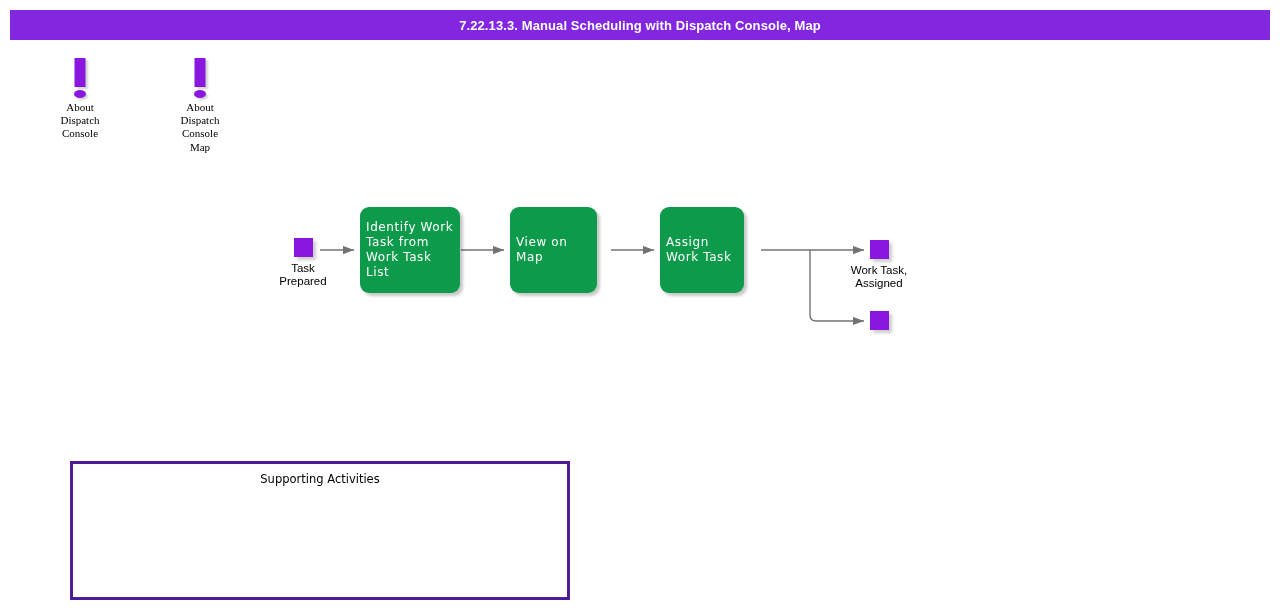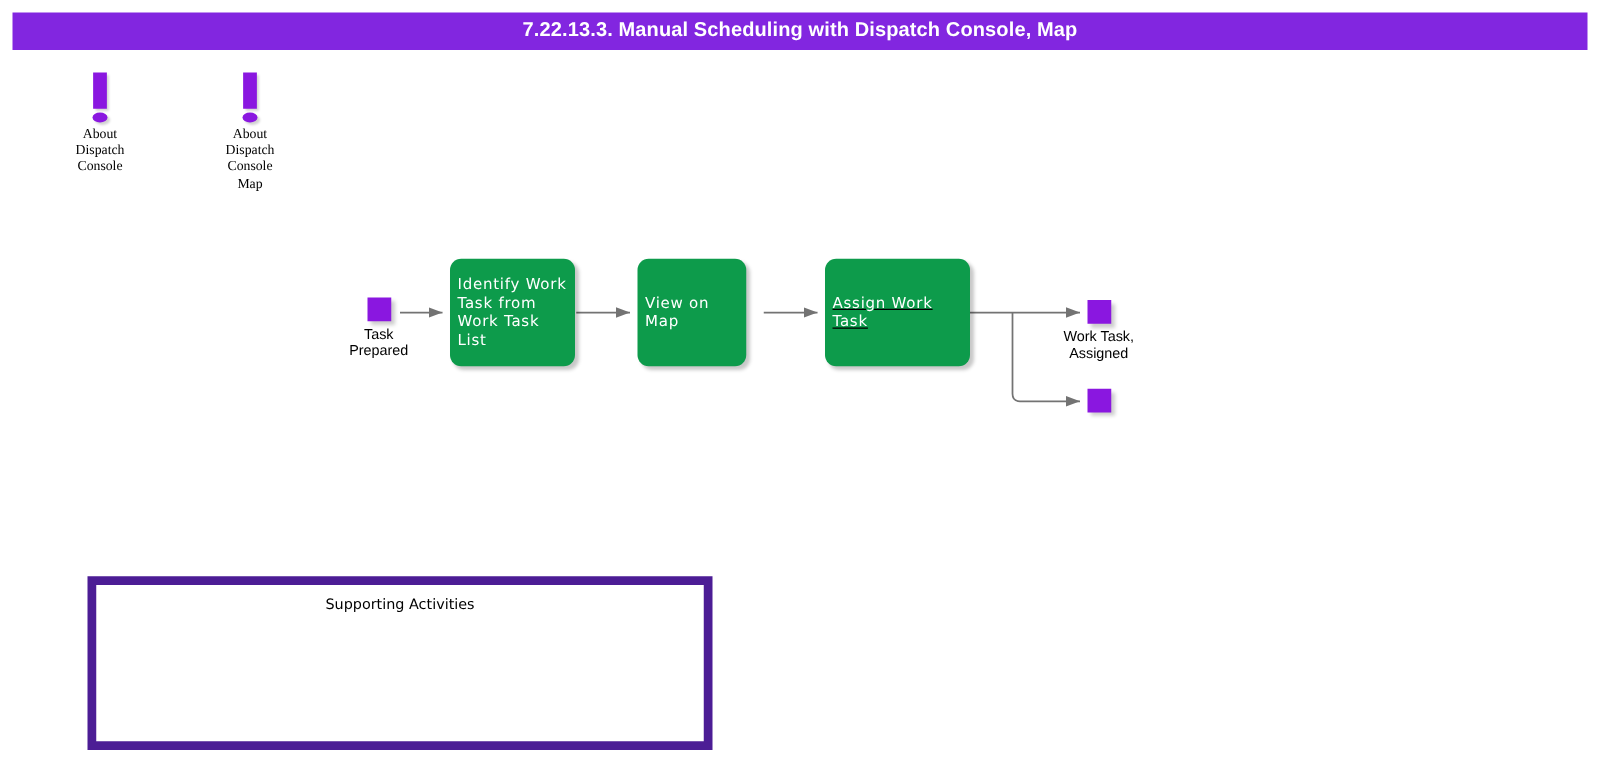--- a/index.html
+++ b/index.html
@@ -23,21 +23,21 @@
     top: 10px;
     width: 1260px;
     height: 30px;
     background: #8226e0;
     display: flex;
     align-items: center;
     justify-content: center;
   }
   .titlebar-text {
     color: #ffffff;
-    font-size: 16px;
+    font-size: 13px;
     font-weight: bold;
     font-family: "Liberation Sans", sans-serif;
     letter-spacing: .1px;
     white-space: nowrap;
   }
 
   
   .note {
     position: absolute;
     width: 120px;
@@ -127,21 +127,21 @@
     pointer-events: none;
   }
 
   
   .support-panel {
     position: absolute;
     left: 70px;
     top: 461px;
     width: 500px;
     height: 139px;
-    border: 7px solid #4c1d95;
+    border: 3px solid #4c1d95;
     background: #ffffff;
     box-sizing: border-box;
   }
   .support-title {
     position: absolute;
     left: 0;
     top: 8px;
     width: 100%;
     text-align: center;
     font-size: 11.5px;
@@ -211,21 +211,21 @@
 </div>
 
 <div class="actbox" style="left:360px; top:207px; width:100px; height:86px;">
   <span>Identify Work Task from Work Task List</span>
 </div>
 
 <div class="actbox" style="left:510px; top:207px; width:87px; height:86px;">
   <span>View on Map</span>
 </div>
 
-<div class="actbox" style="left:660px; top:207px; width:116px; height:86px;text-decoration:underline;">
+<div class="actbox" style="left:660px; top:207px; width:84px; height:86px;">
   <span>Assign Work Task</span>
 </div>
 
 <div class="state" style="left:819px; top:240px;">
   <div class="state-square"></div>
   <div class="state-label">Work Task,<br>Assigned</div>
 </div>
 
 <div class="state" style="left:819px; top:311px;">
   <div class="state-square"></div>

